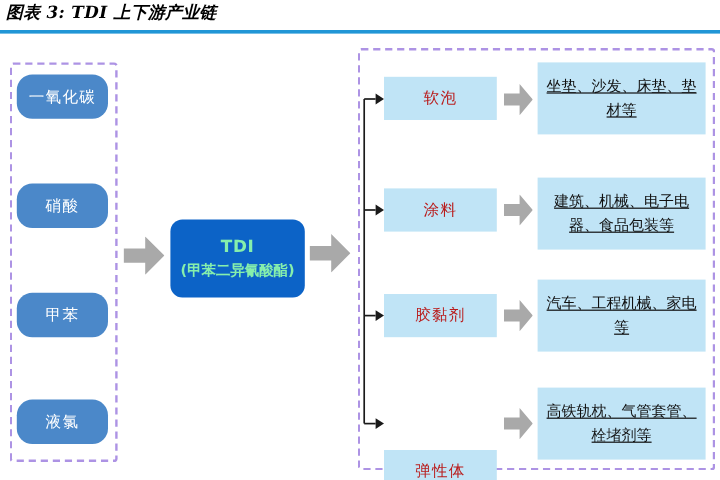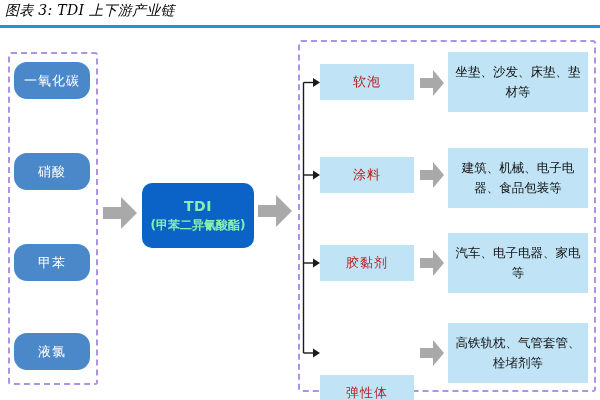--- a/index.html
+++ b/index.html
@@ -12,21 +12,21 @@
     --connector:#1A1A1A;
   }
   html,body{margin:0;padding:0;background:#fff;}
   .canvas{
     position:relative;width:600px;height:400px;background:#fff;overflow:hidden;
     font-family:"DejaVu Sans","Liberation Sans",sans-serif;
   }
   .title{
     position:absolute;left:5px;top:2px;
     font-family:"DejaVu Serif","Liberation Serif",serif;
-    font-weight:normal;font-style:italic;font-size:14px;color:#000;
+    font-weight:bold;font-style:italic;font-size:14px;color:#000;
     white-space:nowrap;letter-spacing:.3px;
   }
   .header-line{
     position:absolute;left:0;top:25px;width:600px;height:3px;
     background:var(--header-line);
   }
   .dashed-frame{
     position:absolute;border:2px dashed var(--dashed-border);border-radius:3px;
     background:transparent;
   }
@@ -58,21 +58,21 @@
     font-size:13px;letter-spacing:1px;
   }
   .c1{top:64px;} .c2{top:157px;} .c3{top:245px;} .c4{top:335px;margin-top:40px;}
   .sarrow{position:absolute;left:420px;width:24px;height:26px;}
   .s1{top:70px;} .s2{top:162px;} .s3{top:250px;} .s4{top:340px;}
   .app{
     position:absolute;left:448px;width:140px;height:60px;
     background:var(--downstream-box);color:#111;
     display:flex;align-items:center;justify-content:center;
     text-align:center;font-size:12.5px;line-height:1.6;
-    padding:0 5px;box-sizing:border-box;
+    padding:0 5px;box-sizing:border-box;text-decoration:underline;
   }
   .a1{top:52px;} .a2{top:148px;} .a3{top:233px;} .a4{top:323px;}
 </style>
 </head>
 <body>
 
 <div class="canvas">
 
   <div class="title">图表 3: TDI 上下游产业链</div>
   <div class="header-line"></div>
@@ -123,16 +123,16 @@
   </svg>
   <svg class="sarrow s3" viewBox="0 0 24 26">
     <polygon points="0,8 13,8 13,0 24,13 13,26 13,18 0,18" fill="#A9A9A9"></polygon>
   </svg>
   <svg class="sarrow s4" viewBox="0 0 24 26">
     <polygon points="0,8 13,8 13,0 24,13 13,26 13,18 0,18" fill="#A9A9A9"></polygon>
   </svg>
 
   <div class="app a1">坐垫、沙发、床垫、垫材等</div>
   <div class="app a2">建筑、机械、电子电器、食品包装等</div>
-  <div class="app a3">汽车、电子电器、家电等</div>
+  <div class="app a3">汽车、工程机械、家电等</div>
   <div class="app a4">高铁轨枕、气管套管、栓堵剂等</div>
 
 </div>
 
 </body></html>

